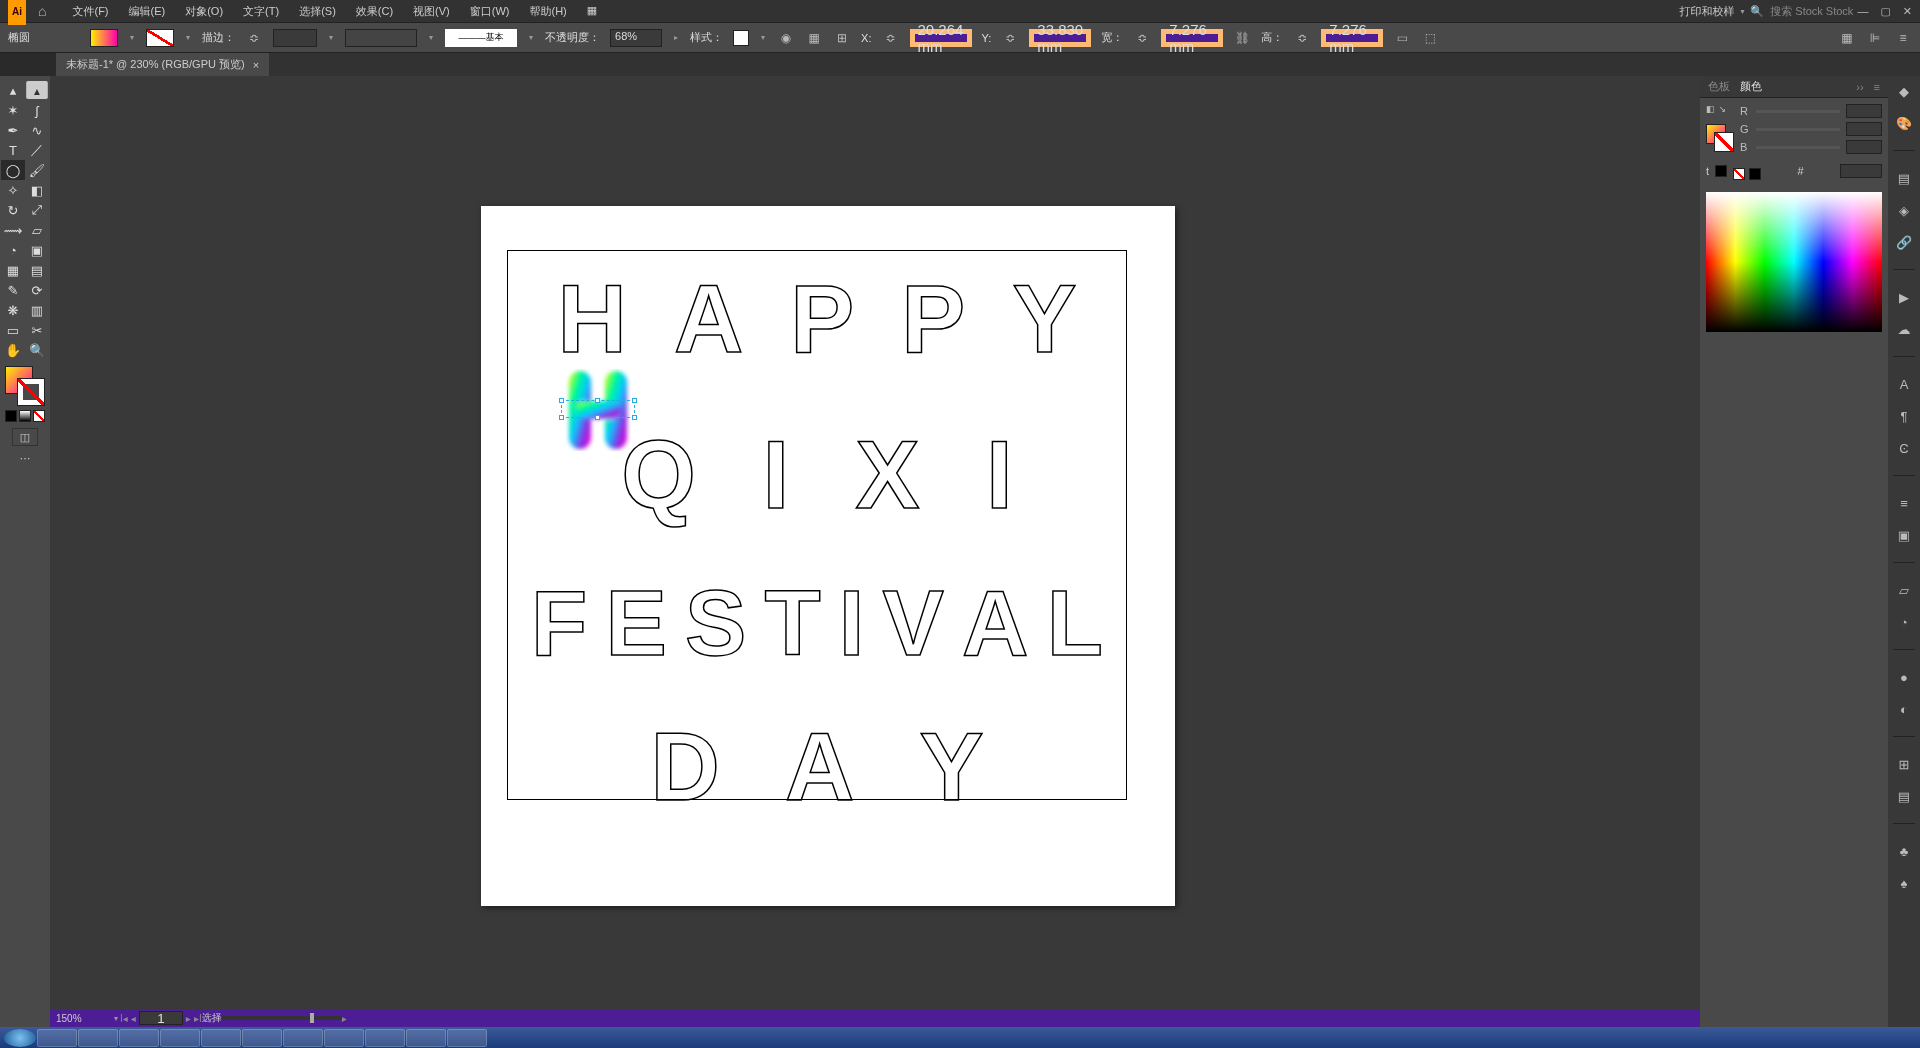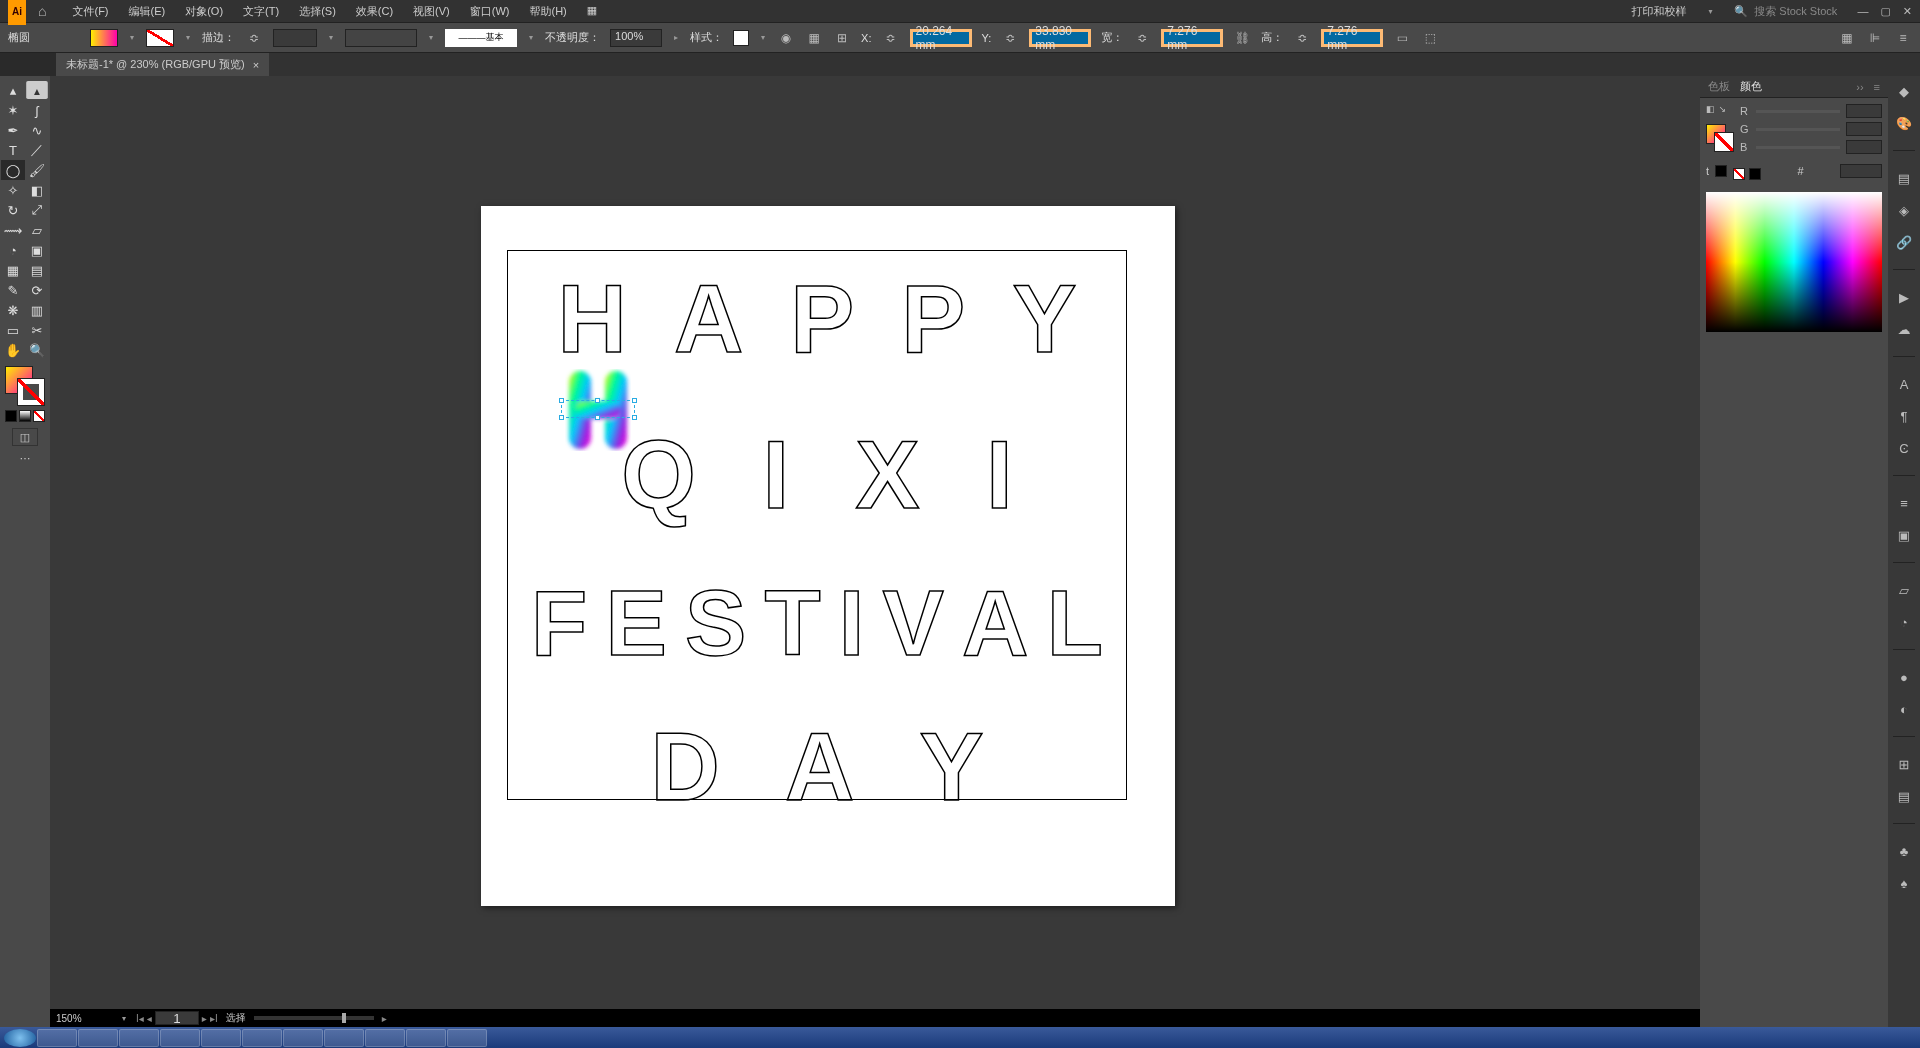--- a/index.html
+++ b/index.html
@@ -4,39 +4,39 @@
 <style>
 * { margin: 0; padding: 0; box-sizing: border-box; }
 body { font-family: "Microsoft YaHei", sans-serif; background: #1d1d1d; color: #ccc; font-size: 11px; overflow: hidden; width: 1920px; height: 1048px; }
 
 
 .menubar { background: #323232; height: 22px; display: flex; align-items: center; padding: 0 8px; }
 .ai-logo { width: 18px; height: 28px; background: #ff9a00; color: #330000; font-weight: bold; font-size: 10px; display: flex; align-items: center; justify-content: center; border-radius: 0; margin-right: 12px; }
 .home-icon { margin-right: 16px; color: #bbb; font-size: 14px; }
 .menu li { list-style: none; display: inline-block; padding: 0 10px; cursor: pointer; }
 .menu { display: flex; flex: 1; }
-.menu-right { display: flex; align-items: center; gap: 20px; }
+.menu-right { display: flex; align-items: center; gap: 4px; }
 .search-stock { display: flex; align-items: center; gap: 6px; color: #888; }
 .win-btns { display: flex; gap: 12px; color: #bbb; }
 
 
 .ctrlbar { background: #494949; height: 30px; display: flex; align-items: center; padding: 0 8px; gap: 10px; border-top: 1px solid #222; }
 .ctrl-label { color: #ddd; font-size: 11px; }
 .swatch { width: 28px; height: 18px; border: 1px solid #222; }
 .grad-swatch { background: linear-gradient(90deg,#ffee00,#ff00aa); }
 .nostroke { background: #fff; position: relative; }
 .nostroke::after { content:""; position:absolute; left:0; top:0; width:100%; height:100%; background: linear-gradient(to top right, transparent 45%, red 45%, red 55%, transparent 55%); }
 .dropdown-arrow { color: #999; font-size: 8px; padding: 0 2px; }
 .stroke-input { width: 44px; height: 18px; background: #3a3a3a; border:1px solid #222; }
 .stroke-style { width: 72px; height: 18px; background: #fff; display:flex; align-items:center; justify-content:center; color:#000; font-size:9px; }
 .stroke-var { width: 72px; height: 18px; background: #444; border:1px solid #222; }
 .opacity-input { width: 52px; height: 18px; background: #3a3a3a; border:1px solid #222; color:#ddd; padding:0 4px; }
 .style-sw { width: 16px; height: 16px; background: #fff; border:1px solid #222; }
 .icon-btn { width: 18px; height: 18px; display:flex; align-items:center; justify-content:center; color:#bbb; font-size:12px; }
-.dim-input { width: 62px; height: 18px; background: #0369a1; border:3px solid #fdba74; color:#ddd; font-size:12px; padding:0 3px; display:flex; align-items:center; }
+.dim-input { width: 62px; height: 18px; background: #4c1d95; border:5px solid #fdba74; color:#ddd; font-size:15px; padding:0 3px; display:flex; align-items:center; }
 .ctrl-spacer { flex: 1; }
 
 
 .doctabs { background: #323232; height: 24px; display:flex; align-items:center; border-top:1px solid #222; }
 .dtab-lead { width: 56px; height: 100%; background: #2a2a2a; }
 .dtab { padding: 0 10px; height: 100%; display:flex; align-items:center; gap:8px; color:#ccc; background:#494949; }
 
 
 .workspace { display:flex; height: calc(100% - 22px - 30px - 24px - 21px); }
 .toolbar { width: 50px; background: #494949; padding-top: 4px; display:flex; flex-direction:column; align-items:center; }
@@ -104,21 +104,21 @@
 .spectrum { margin:6px; height:140px; background: 
   linear-gradient(to bottom, rgba(255,255,255,1), rgba(255,255,255,0) 50%, rgba(0,0,0,0) 50%, rgba(0,0,0,1)),
   linear-gradient(to right, red, yellow, lime, cyan, blue, magenta, red);
 }
 
 .panel-vstrip { width: 32px; background:#383838; display:flex; flex-direction:column; align-items:center; padding-top:6px; gap:14px; }
 .strip-ic { width:18px; height:18px; display:flex; align-items:center; justify-content:center; color:#bbb; font-size:13px; }
 .strip-div { width: 70%; height:1px; background:#222; margin:4px 0; }
 
 
-.canvas-status { height: 18px; background:#000000; display:flex; align-items:center; padding:0 6px; gap:8px; font-size:10px; color:#ccc; }
+.canvas-status { height: 18px; background:#4c1d95; display:flex; align-items:center; padding:0 6px; gap:0; font-size:10px; color:#ccc; }
 .zoom-box { width:56px; }
 .nav-seg { display:flex; align-items:center; gap:3px; }
 .nav-arrow { color:#888; }
 .page-in { width: 44px; background:#3a3a3a; border:1px solid #222; height:14px; color:#ddd; text-align:center; }
 .slider-track { flex:0 0 120px; height:4px; background:#333; position:relative; }
 .slider-thumb { position:absolute; left: 88px; top:-3px; width:4px; height:10px; background:#aaa; }
 
 
 .taskbar { height: 21px; background: linear-gradient(#3a5a9a,#1a3a7a); display:flex; align-items:center; padding:0 4px; gap:1px; }
 .start-orb { width:32px; height:18px; background:radial-gradient(circle,#7ec0ee,#1a5a9a); border-radius:50%; }
@@ -166,21 +166,21 @@
   <span class="dropdown-arrow">▾</span>
   <span class="ctrl-label">描边：</span>
   <span class="icon-btn">≎</span>
   <div class="stroke-input"></div>
   <span class="dropdown-arrow">▾</span>
   <div class="stroke-var"></div>
   <span class="dropdown-arrow">▾</span>
   <div class="stroke-style">——— <span>基本</span></div>
   <span class="dropdown-arrow">▾</span>
   <span class="ctrl-label">不透明度：</span>
-  <div class="opacity-input">100%</div>
+  <div class="opacity-input">68%</div>
   <span class="dropdown-arrow">▸</span>
   <span class="ctrl-label">样式：</span>
   <div class="style-sw"></div>
   <span class="dropdown-arrow">▾</span>
   <div class="icon-btn">◉</div>
   <div class="icon-btn">▦</div>
   <div class="icon-btn">⊞</div>
   <span class="ctrl-label">X:</span>
   <span class="icon-btn">≎</span>
   <div class="dim-input">20.264 mm</div>

